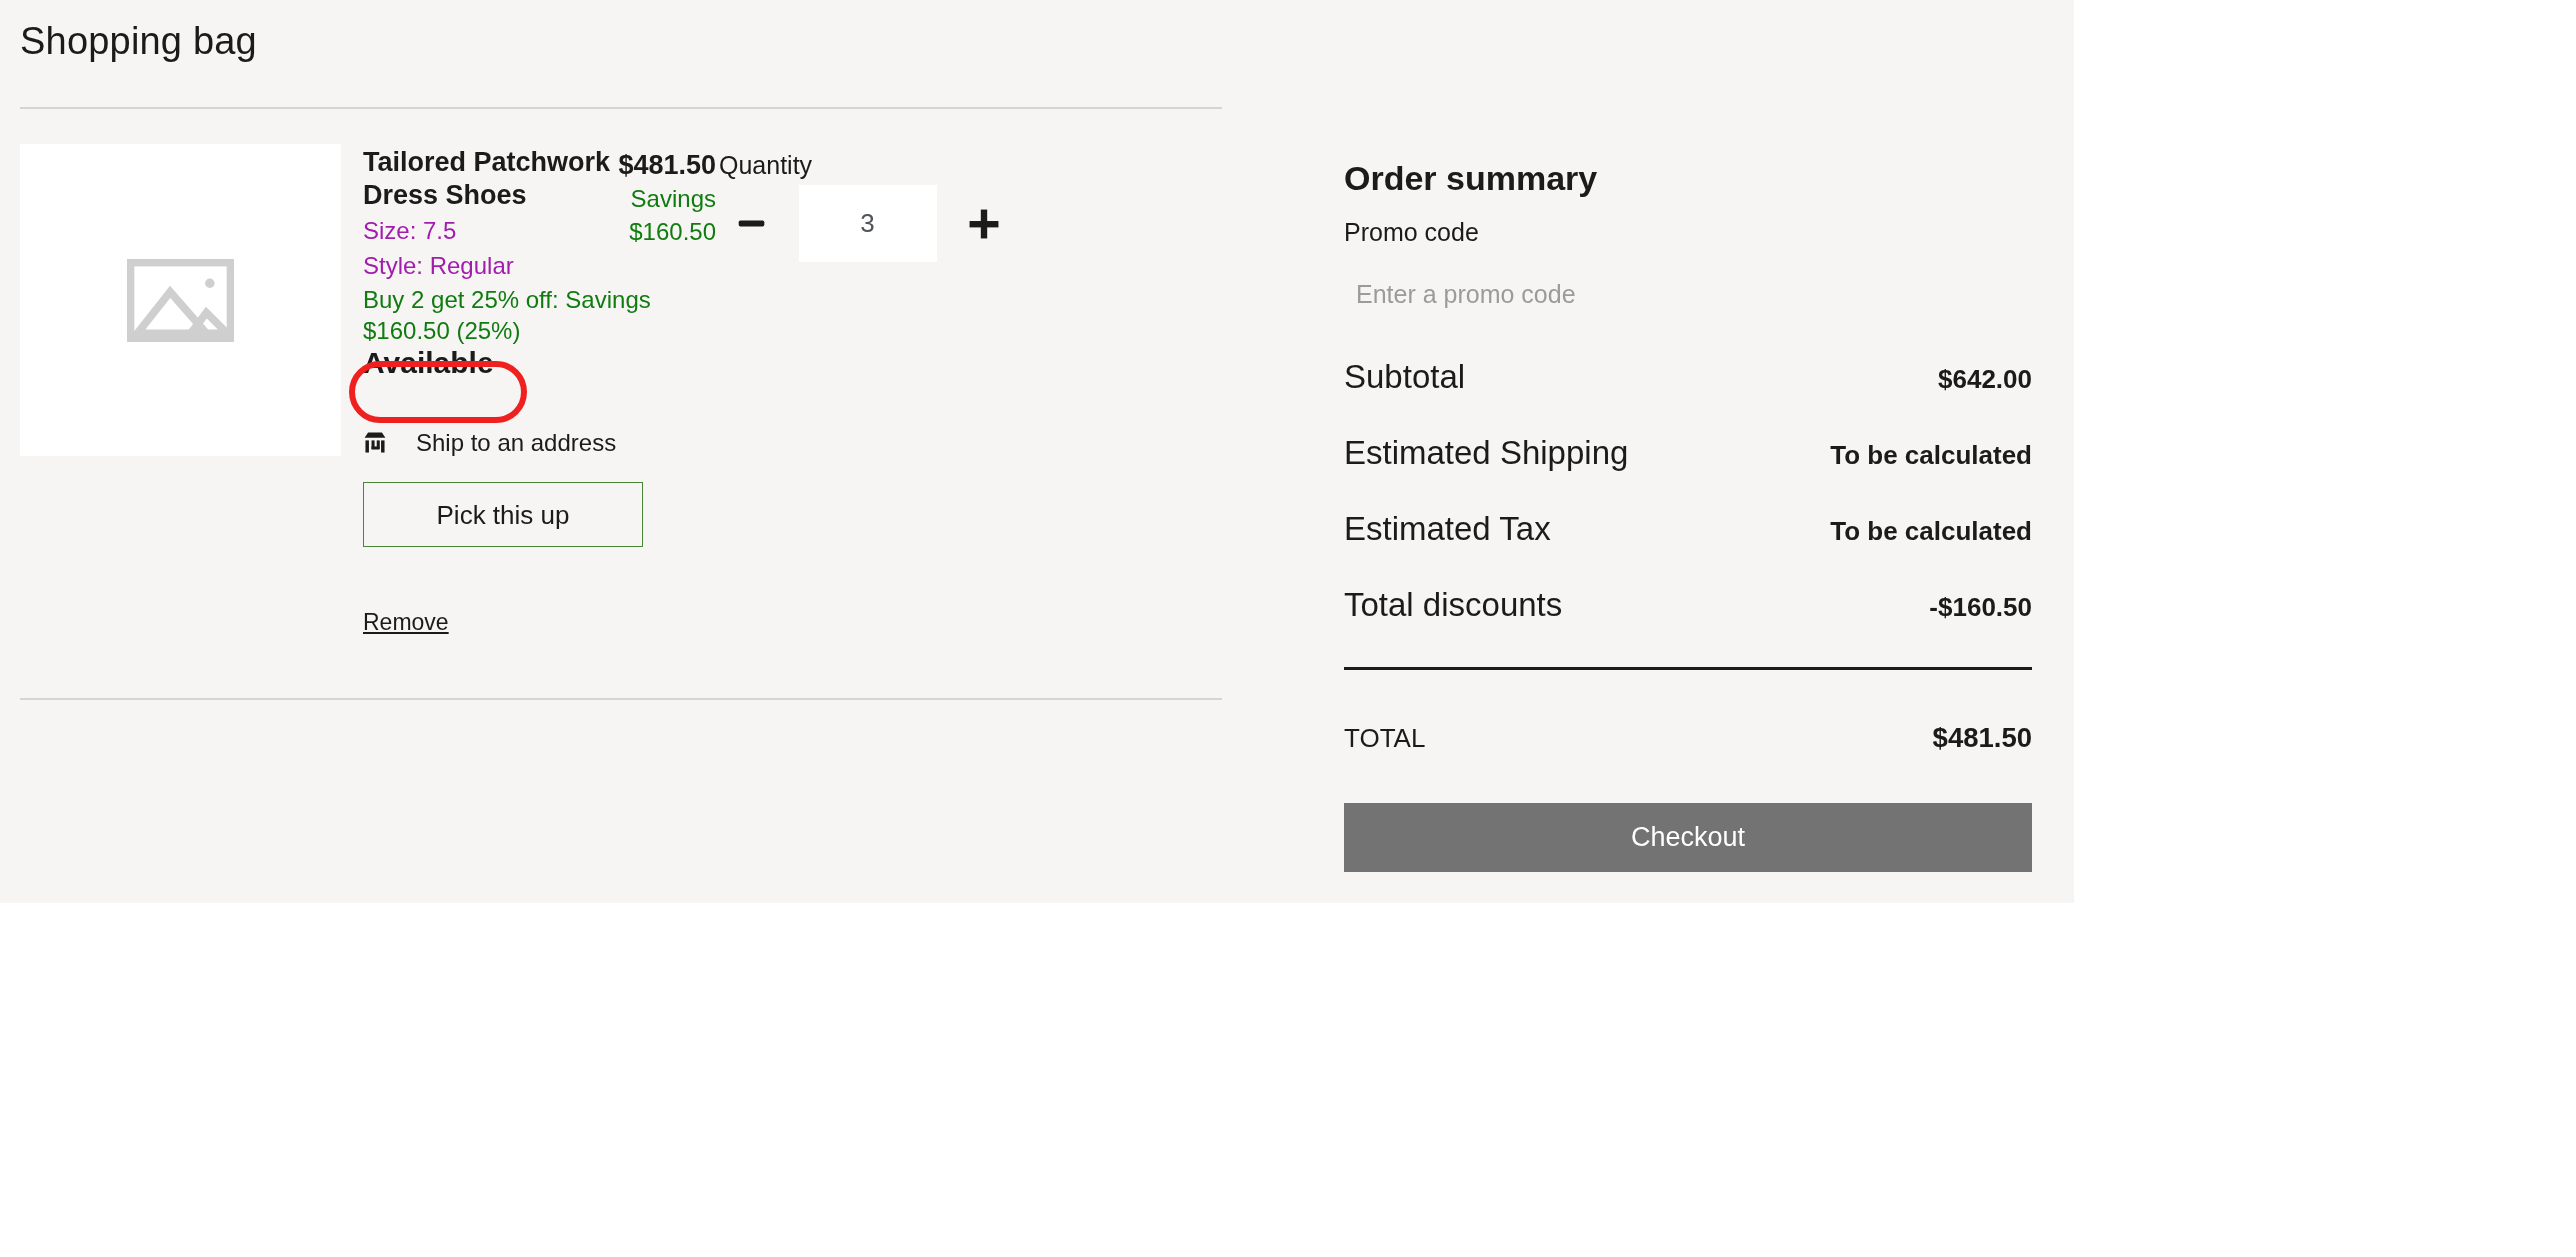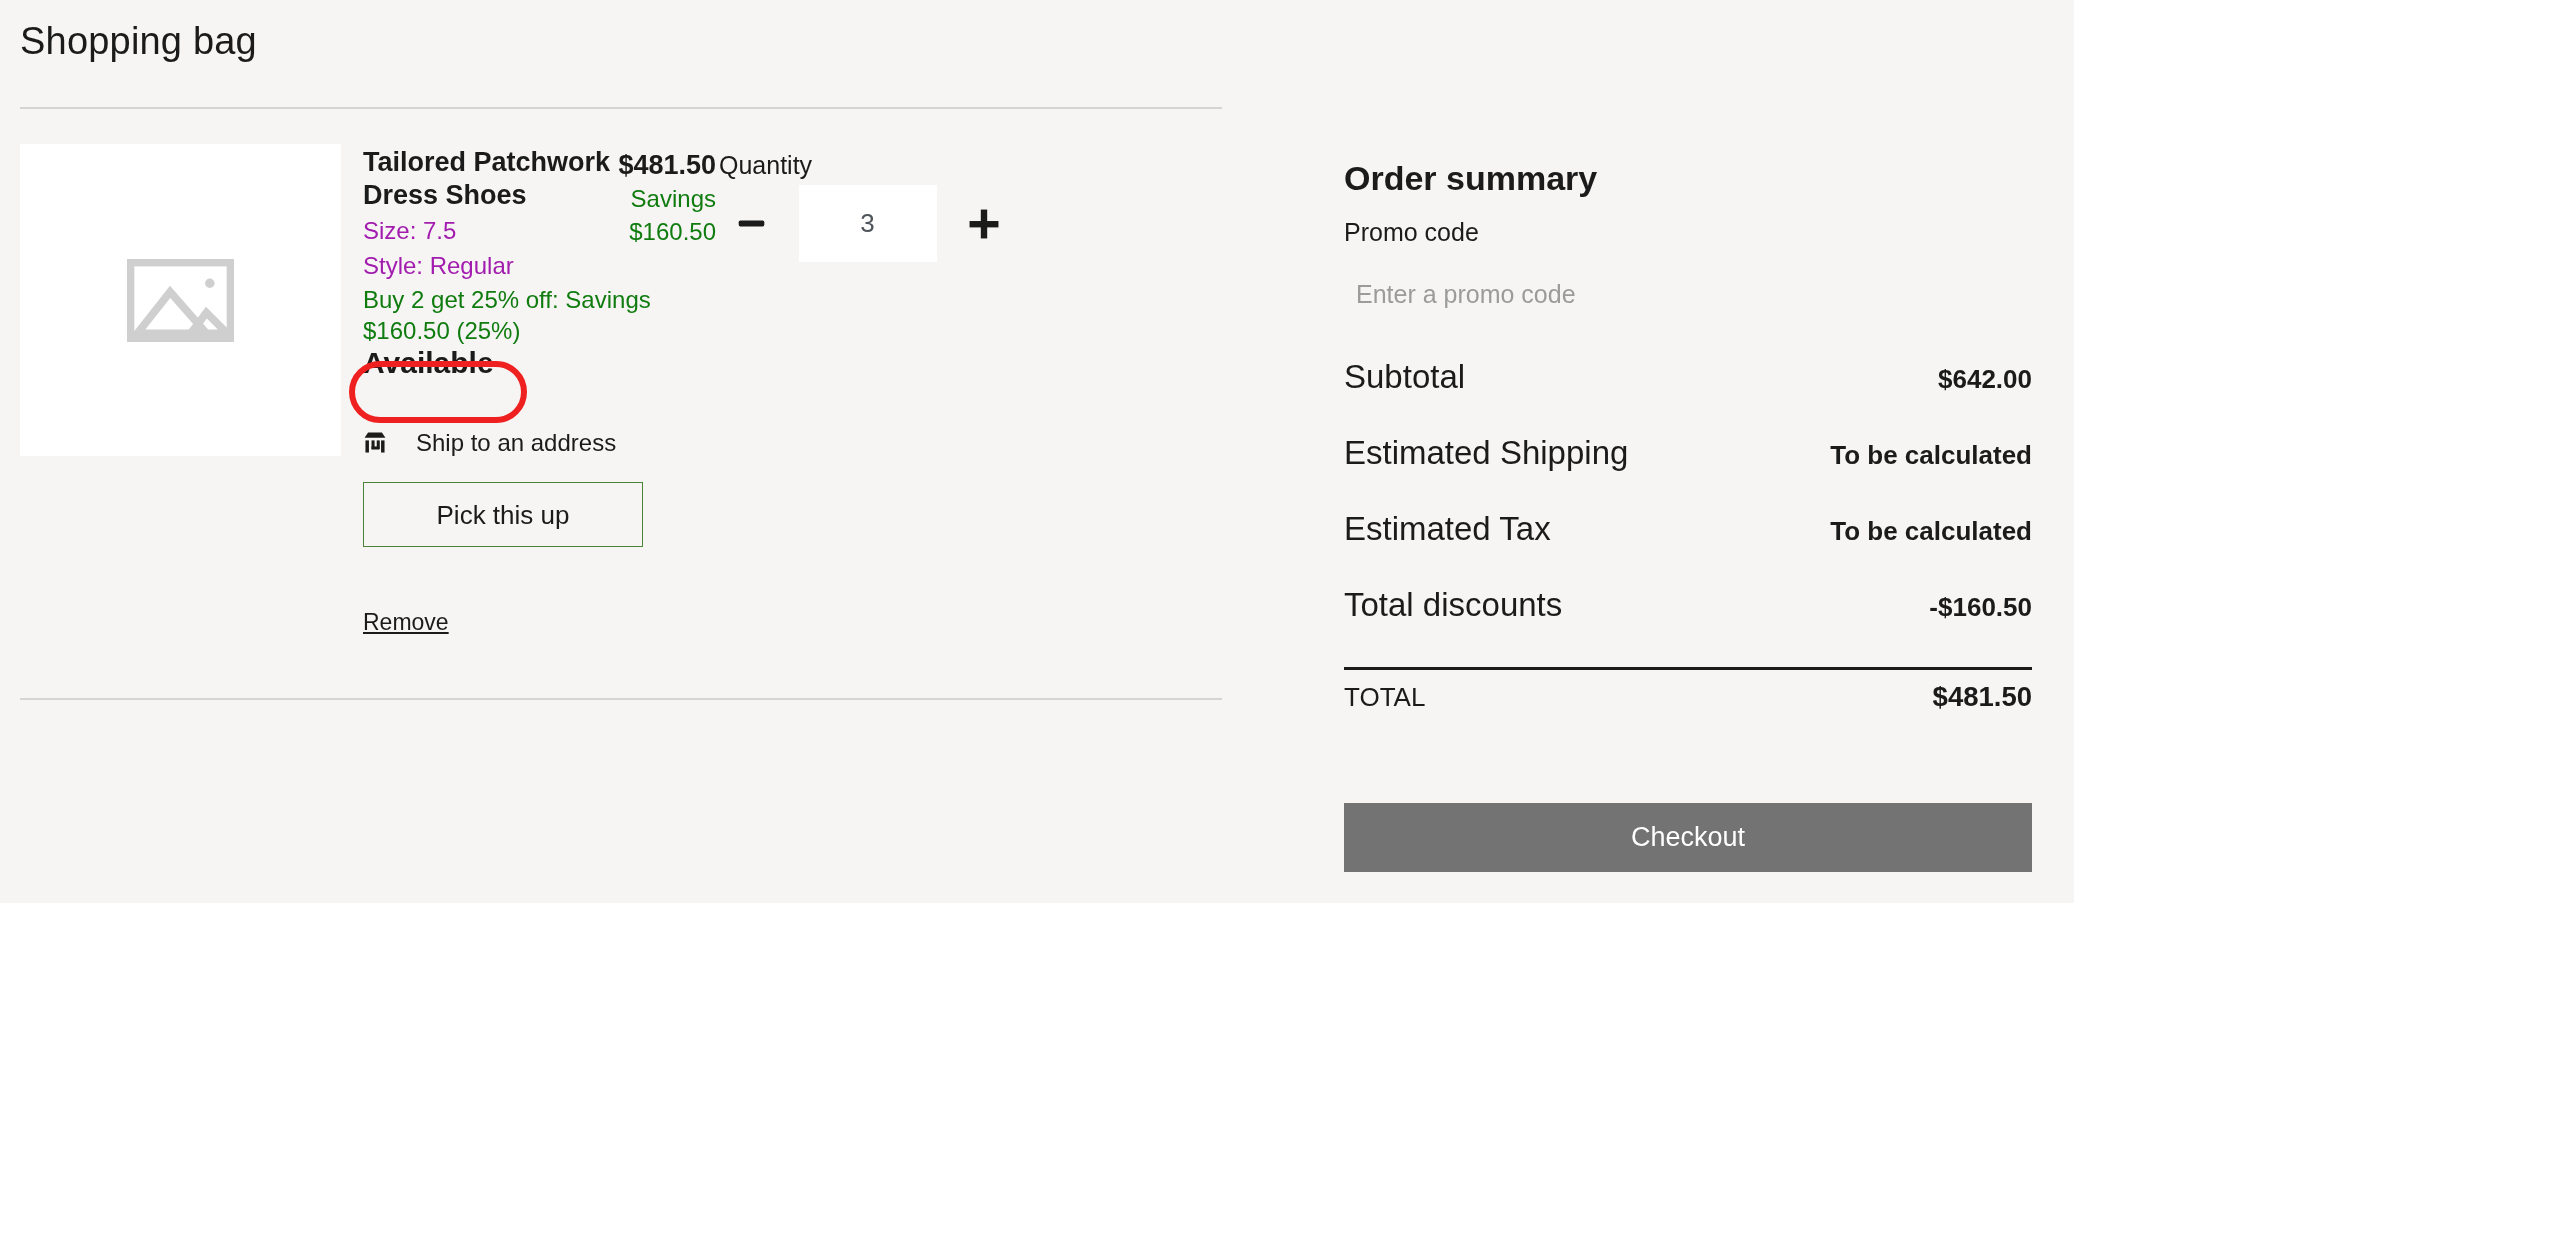--- a/index.html
+++ b/index.html
@@ -282,21 +282,21 @@
     font-weight: 700;
     color: #1b1b1b;
   }
   .summary-row.plain .summary-row-value { font-weight: 700; }
   .summary-divider {
     height: 2.6px;
     background: #1b1b1b;
     width: 688px;
     margin-top: 5.2px;
   }
-  .summary-row.total { height: 79px; padding-top: 11px; }
+  .summary-row.total { height: 79px; padding-top: 5px; align-items: flex-end; }
   .summary-row.total .summary-row-label { font-size: 26px; }
   .summary-row.total .summary-row-value { font-size: 27.5px; font-weight: 700; }
 
   .checkout-button {
     position: absolute;
     left: 1344px;
     top: 803px;
     width: 688px;
     height: 69px;
     background: #737373;

